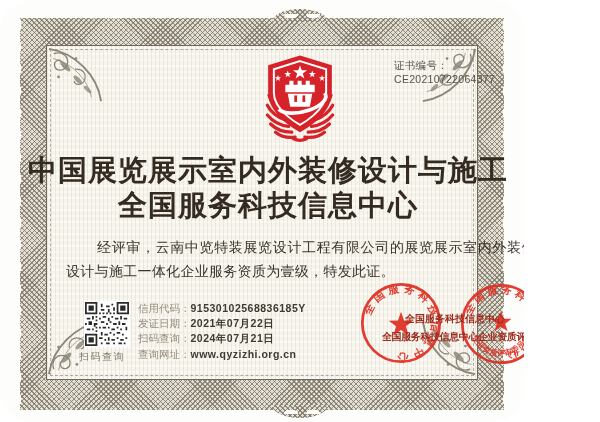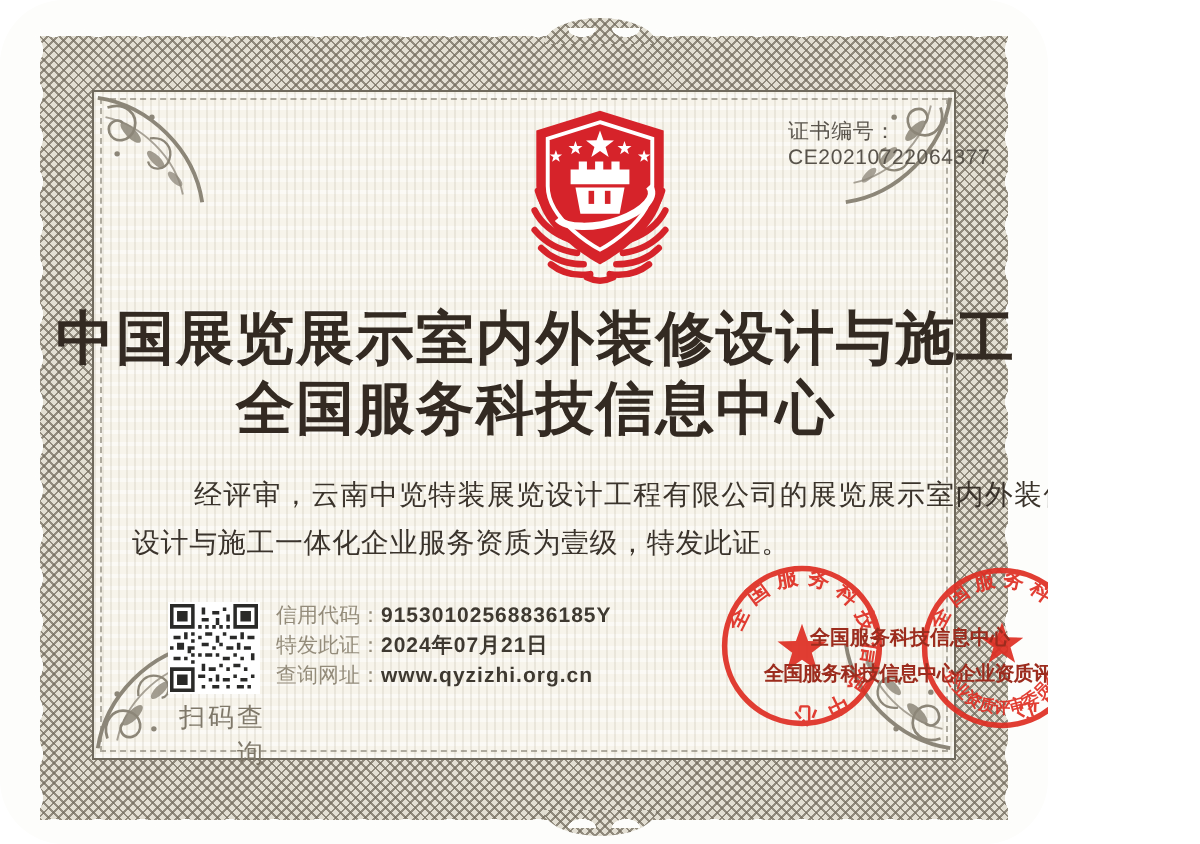--- a/index.html
+++ b/index.html
@@ -48,21 +48,21 @@
   
   .abs{position:absolute;z-index:5;}
   .cert-no{left:394px;top:59px;font-size:10.5px;color:#58534b;letter-spacing:.3px;}
   .logo{left:251px;top:49px;width:98px;height:101px;}
   .title{left:0;right:0;top:153px;text-align:center;z-index:5;
     font-family:"Liberation Serif","DejaVu Serif",serif;font-weight:bold;
     font-size:29px;line-height:35px;color:#332a22;letter-spacing:1px;padding-left:12px;}
   .body-text{left:66px;width:470px;top:236px;font-size:14px;line-height:23.5px;
     color:#3a332b;text-align:justify;text-indent:31px;letter-spacing:.3px;}
   .qr{left:84px;top:301px;width:44px;height:44px;background:#fff;padding:1px;}
-  .qr-caption{left:79px;top:350px;width:54px;text-align:right;font-size:13px;
+  .qr-caption{left:79px;top:350px;width:54px;text-align:left;font-size:10px;
     color:#7f7869;letter-spacing:1.5px;}
   .fields{left:138px;top:301px;font-size:10.5px;line-height:15.2px;}
   .field-label{color:#948c7b;font-weight:normal;}
   .field-value{color:#3e3931;font-weight:bold;letter-spacing:.5px;margin-top:10px;}
   .stamp{width:86px;height:86px;z-index:6;}
   .stamp-left{left:358px;top:280px;}
   .stamp-right{left:458px;top:281px;}
   .seal-line{z-index:7;font-weight:bold;color:#9c2c1e;white-space:nowrap;}
   .seal-line1{left:405px;top:312px;font-size:10px;}
   .seal-line2{left:362px;top:330px;font-size:10px;letter-spacing:-.4px;margin-left:20px;}
@@ -169,21 +169,22 @@
                M8,14h1v1h-1z M10,14h2v1h-2z M13,14h1v1h-1z M15,15h2v1h-2z M18,14h1v1h-1z M20,15h1v1h-1z M23,14h1v2h-1z
                M9,17h1v2h-1z M11,18h2v1h-2z M14,17h1v1h-1z M16,18h1v1h-1z M18,17h2v1h-2z M21,18h1v1h-1z
                M8,20h2v1h-2z M11,21h1v1h-1z M13,20h1v2h-1z M15,21h2v1h-2z M18,20h1v1h-1z M20,21h2v1h-2z M23,20h1v1h-1z
                M9,23h1v1h-1z M12,23h2v1h-2z M16,23h1v1h-1z M19,23h2v1h-2z M22,23h1v1h-1z"></path>
     </g>
   </svg>
   <div class="abs qr-caption">扫码查询</div>
 
   <div class="abs fields">
     <div><span class="field-label">信用代码：</span><span class="field-value">91530102568836185Y</span></div>
-    <div><span class="field-label">特发此证：</span><span class="field-value">2024年07月21日</span></div>
+    <div><span class="field-label">发证日期：</span><span class="field-value">2021年07月22日</span></div>
+    <div><span class="field-label">扫码查询：</span><span class="field-value">2024年07月21日</span></div>
     <div><span class="field-label">查询网址：</span><span class="field-value">www.qyzizhi.org.cn</span></div>
   </div>
 
   <svg class="abs stamp stamp-left" viewBox="0 0 100 100" opacity="0.92">
     <defs>
         <path id="ls-arc" d="M50,50 m-36,0 a36,36 0 1,1 72,0 a36,36 0 1,1 -72,0"></path>
       </defs>
     <circle cx="50" cy="50" r="45" fill="none" stroke="#df2e23" stroke-width="3.2"></circle>
     <text font-size="12.5" font-weight="bold" fill="#df2e23" letter-spacing="4.5">
       <textPath href="#ls-arc" startOffset="8">全国服务科技信息中心</textPath>

